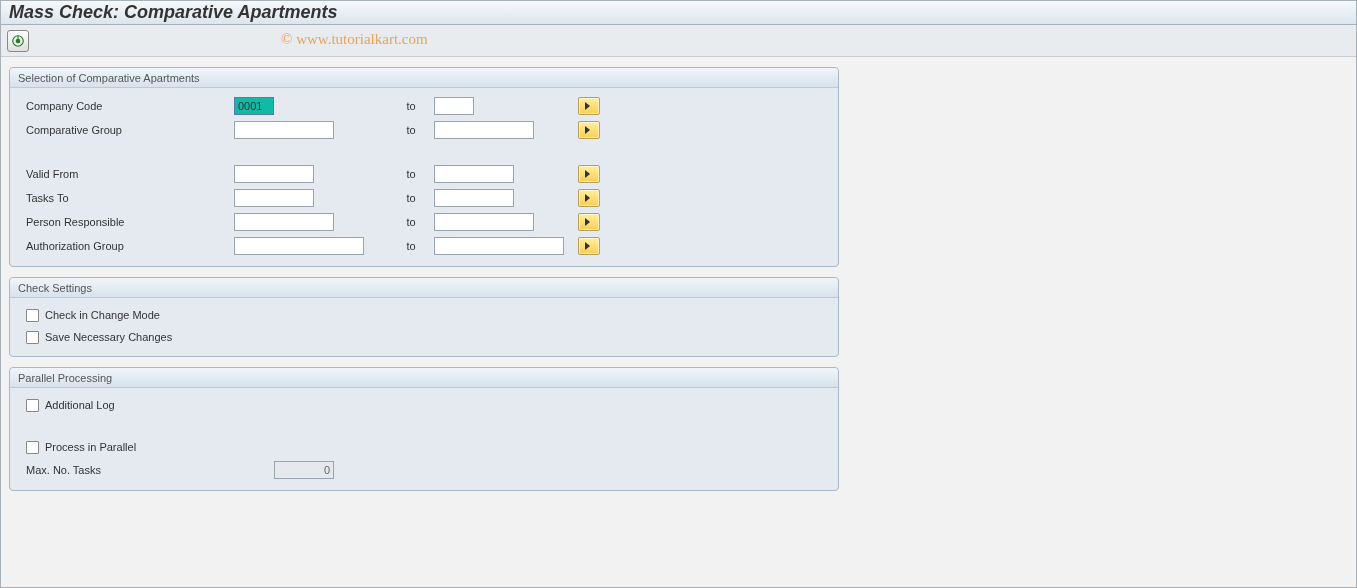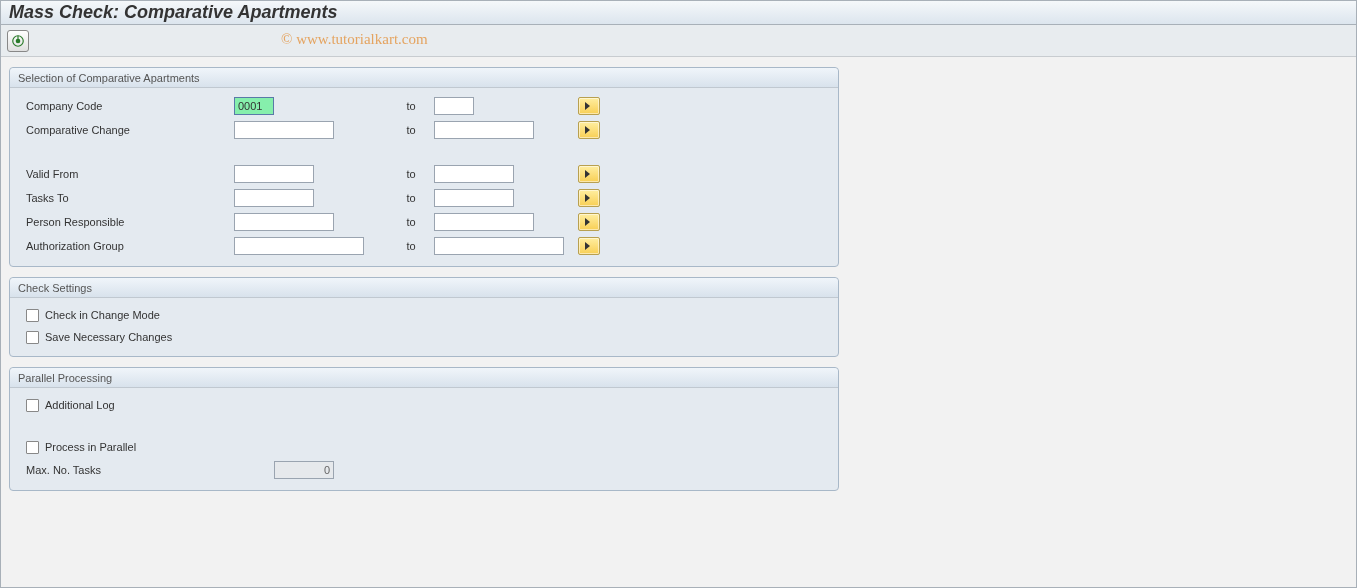--- a/index.html
+++ b/index.html
@@ -109,21 +109,21 @@
   .btn-cell { width: 34px; padding-left: 4px; }
   input.txt {
     height: 18px;
     border: 1px solid #9aa4b0;
     background: #fff;
     padding: 0 3px;
     font-size: 11px;
     color: #333;
   }
   input.txt.selected {
-    background: #86efac;
+    background: #14b8a6;
     border: 1px solid #5a7aa8;
   }
   input.txt.ro {
     background: #e6e9ec;
     color: #666;
   }
   input.txt.right { text-align: right; }
   .w40 { width: 40px; }
   .w80 { width: 80px; }
   .w100 { width: 100px; }
@@ -192,21 +192,21 @@
           <div class="btn-cell">
             <div class="arrow-btn">
               <svg viewBox="0 0 10 10">
                   <path d="M1 1 L6 5 L1 9 Z" fill="#333"></path>
                 </svg>
             </div>
           </div>
         </div>
 
         <div class="row">
-          <div class="label-cell">Comparative Change</div>
+          <div class="label-cell">Comparative Group</div>
           <div class="from-cell"><input class="txt w100" value="" style=""></div>
           <div class="to-label">to</div>
           <div class="to-cell"><input class="txt w100" value="" style=""></div>
           <div class="btn-cell">
             <div class="arrow-btn">
               <svg viewBox="0 0 10 10">
                   <path d="M1 1 L6 5 L1 9 Z" fill="#333"></path>
                 </svg>
             </div>
           </div>

